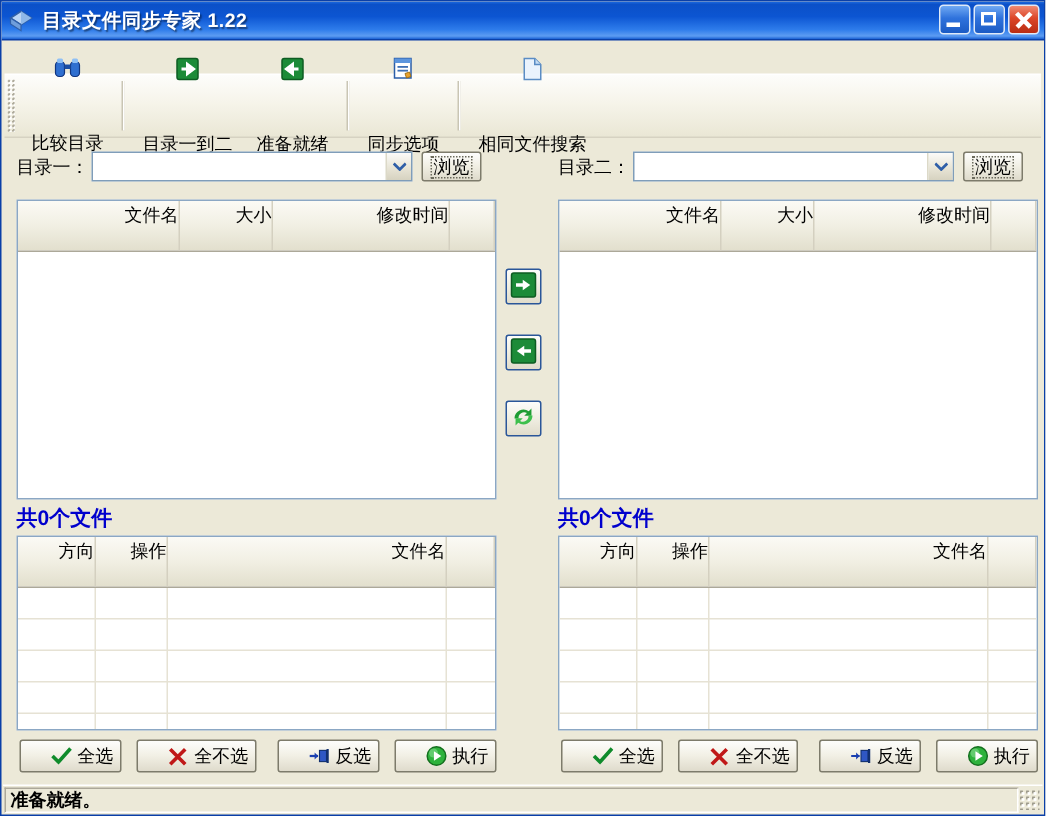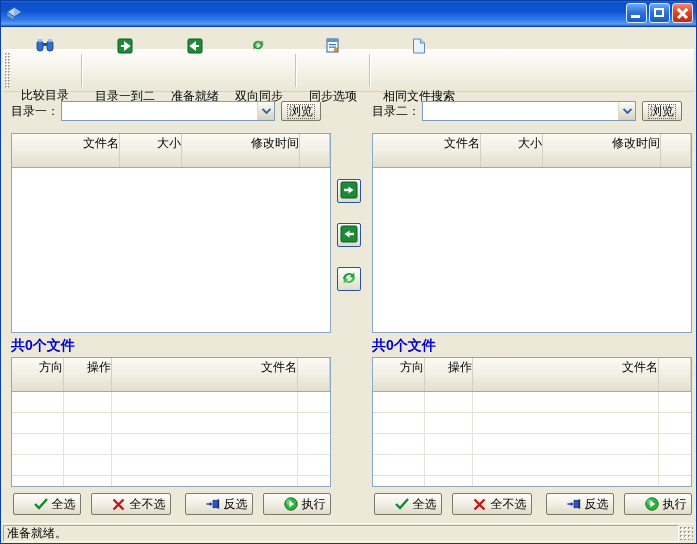--- a/index.html
+++ b/index.html
@@ -345,20 +345,21 @@
   .statusbar {
     position: absolute;
     left: 1px; bottom: 1px;
     width: 693px;
     height: 19px;
     box-sizing: border-box;
     background: #ece9d8;
     border-top: 1px solid #ffffff;
     display: flex;
     align-items: center;
+    font-weight: bold;
   }
   .status-cell {
     height: 17px;
     margin: 1px 0 0 1px;
     border: 1px solid #aca899;
     border-right-color: #ffffff;
     border-bottom-color: #ffffff;
     box-sizing: border-box;
     flex: 1 1 auto;
     display: flex;
@@ -386,20 +387,21 @@
 <div id="app">
 
   <div class="titlebar">
     <span class="title-icon">
       <svg width="18" height="18" viewBox="0 0 18 18">
         <polygon points="9,2.5 16,7 9,11.5 2,7" fill="#bcd6f5" stroke="#2f5fa8" stroke-width="1"></polygon>
         <polygon points="9,2.5 16,7 9,11.5" fill="#8fb8e8"></polygon>
         <polygon points="2,7 9,11.5 9,15.5 2,11" fill="#6f9edb" stroke="#2f5fa8" stroke-width="0.8"></polygon>
       </svg>
     </span>
+    <span class="title-text">目录文件同步专家  1.22</span>
     <div class="winbtns">
       <div class="winbtn min"></div>
       <div class="winbtn max"></div>
       <div class="winbtn close"></div>
     </div>
   </div>
 
 
   <div class="toolbar">
     <span class="tb-grip"></span>
@@ -432,30 +434,20 @@
     <div class="tb-btn">
       <span class="tb-ico">
         <svg width="16" height="16" viewBox="0 0 16 16">
           <rect x="1" y="1" width="14" height="14" rx="1.5" fill="#1c8b38" stroke="#0d5c22" stroke-width="1"></rect>
           <path d="M12 8 h-5 M8 5 l-4 3 4 3 z" stroke="#ffffff" stroke-width="2" fill="#ffffff"></path>
         </svg>
       </span>
       <span class="tb-label">准备就绪</span>
     </div>
 
-    <div class="tb-btn">
-      <span class="tb-ico">
-        <svg width="18" height="17" viewBox="0 0 18 17">
-          <path d="M4 11 a5 5 0 0 1 8 -5 l1.6 -1.6 v4.2 h-4.2 l1.6 -1.6 a3 3 0 0 0 -4.6 3.2 z" fill="#b9b6a8"></path>
-          <path d="M3 9 a5 5 0 0 1 8 -4.2 l1.5 -1.5 v4 h-4 l1.5 -1.5 a3.2 3.2 0 0 0 -4.8 3.2 z" fill="#23a03a"></path>
-          <path d="M13 7 a5 5 0 0 1 -8 4.2 l-1.5 1.5 v-4 h4 l-1.5 1.5 a3.2 3.2 0 0 0 4.8 -3.2 z" fill="#23a03a"></path>
-        </svg>
-      </span>
-      <span class="tb-label">双向同步</span>
-    </div>
 
     <span class="tb-sep"></span>
 
     <div class="tb-btn">
       <span class="tb-ico">
         <svg width="16" height="16" viewBox="0 0 16 16">
           <rect x="2" y="1" width="11" height="13" fill="#ffffff" stroke="#2a5da8" stroke-width="1"></rect>
           <rect x="2" y="1" width="11" height="3" fill="#5c95dd"></rect>
           <rect x="4" y="6" width="7" height="1.2" fill="#3d6fb5"></rect>
           <rect x="4" y="8.5" width="7" height="1.2" fill="#3d6fb5"></rect>

